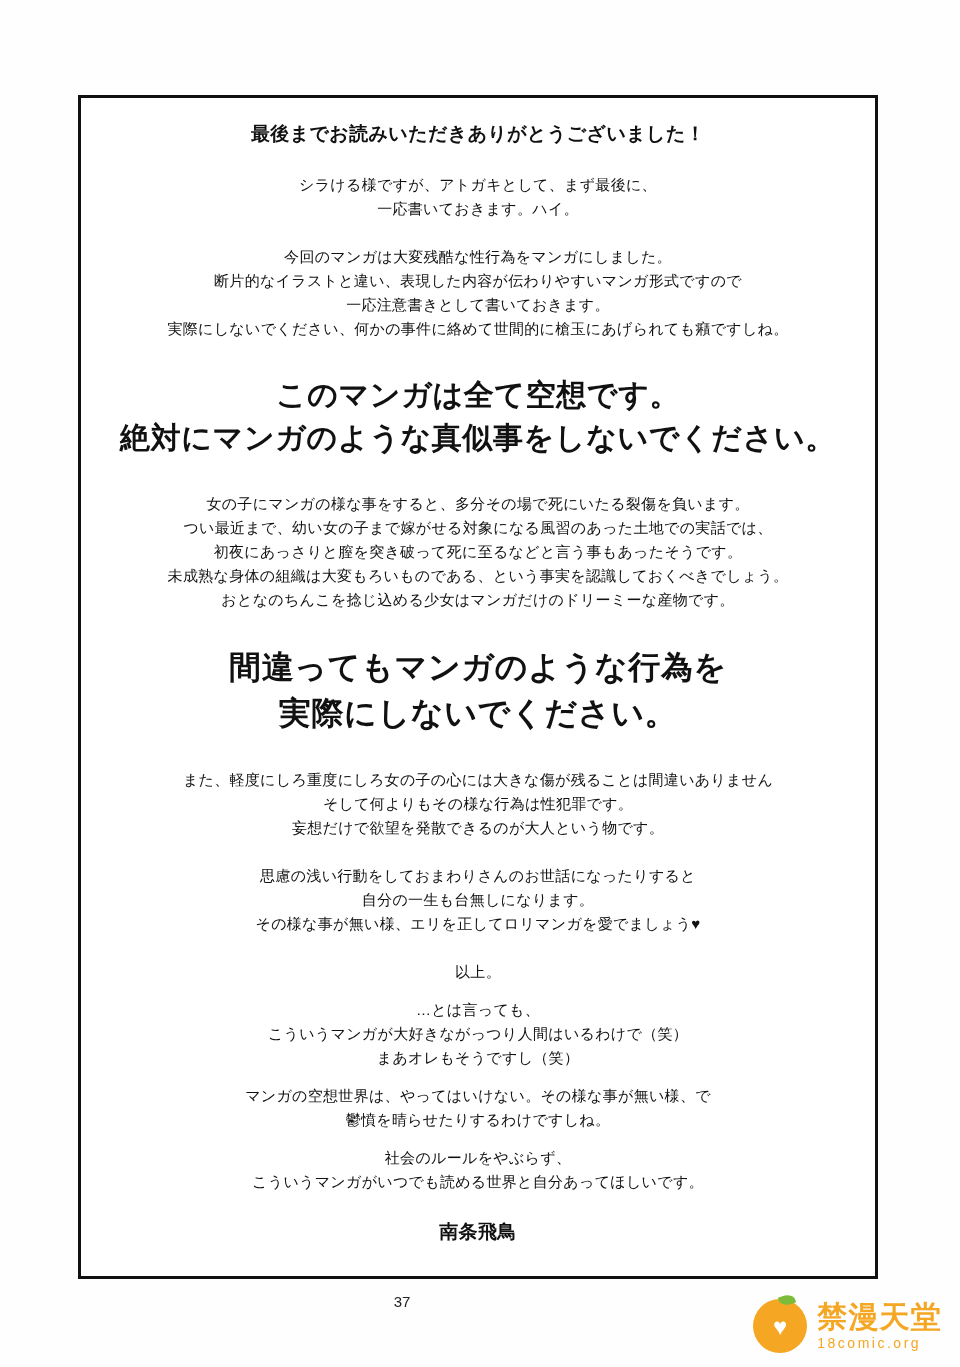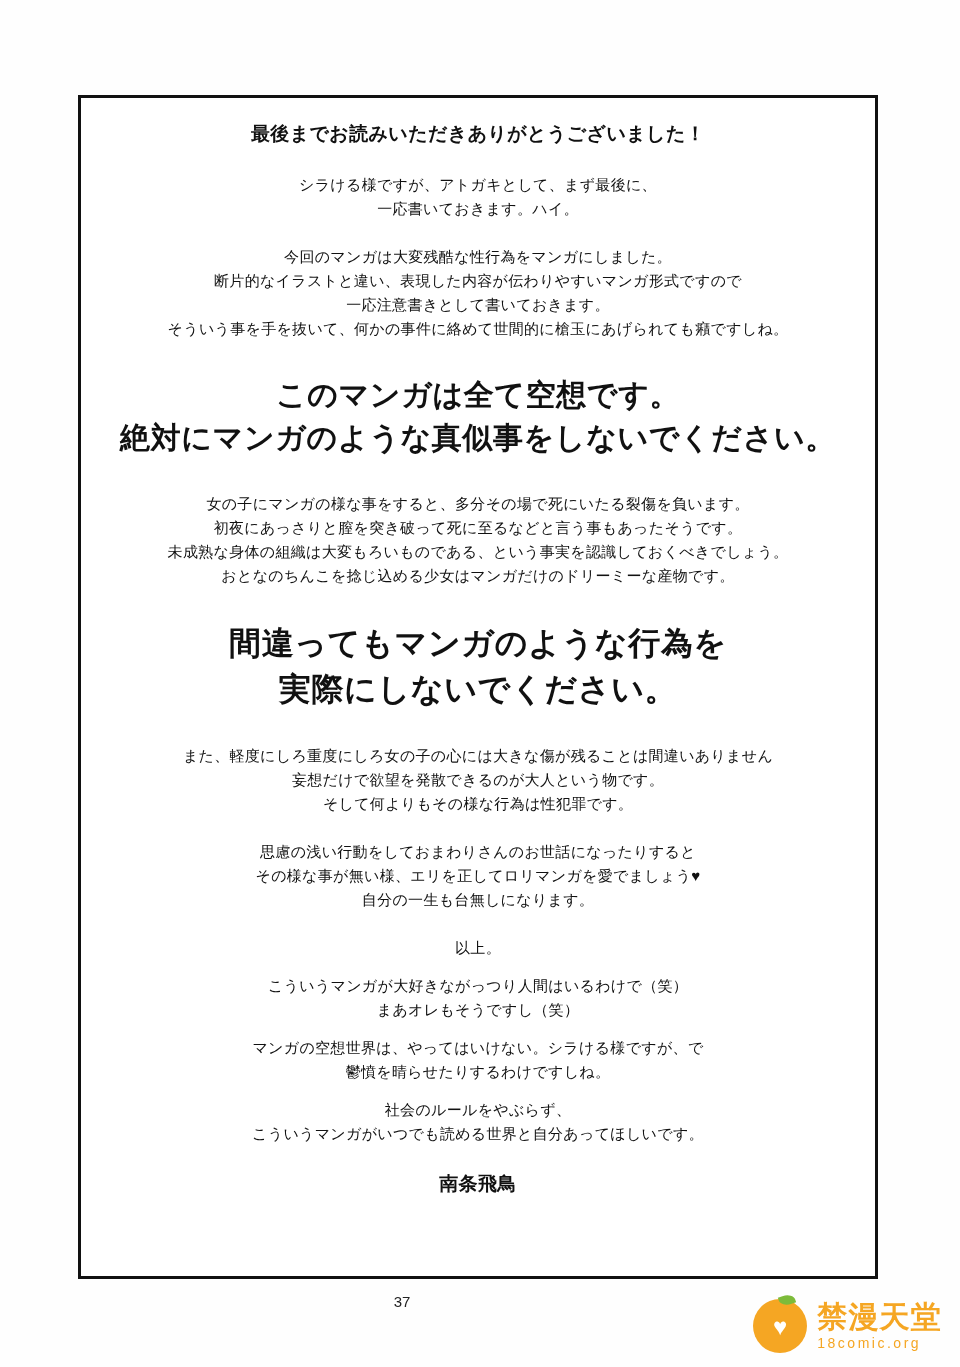--- a/index.html
+++ b/index.html
@@ -150,79 +150,81 @@
         <span class="line">シラける様ですが、アトガキとして、まず最後に、</span>
         <span class="line">一応書いておきます。ハイ。</span>
       </div>
 
       <div class="gap-md"></div>
 
       <div class="block t-body">
         <span class="line">今回のマンガは大変残酷な性行為をマンガにしました。</span>
         <span class="line">断片的なイラストと違い、表現した内容が伝わりやすいマンガ形式ですので</span>
         <span class="line">一応注意書きとして書いておきます。</span>
-        <span class="line">そういう事を手を抜いて、何かの事件に絡めて世間的に槍玉にあげられても癪ですしね。</span>
+        <span class="line">実際にしないでください、何かの事件に絡めて世間的に槍玉にあげられても癪ですしね。</span>
       </div>
 
       <div class="gap-lg"></div>
 
       <div class="block t-big">
         <span class="line">このマンガは全て空想です。</span>
         <span class="line">絶対にマンガのような真似事をしないでください。</span>
       </div>
 
       <div class="gap-lg"></div>
 
       <div class="block t-body">
         <span class="line">女の子にマンガの様な事をすると、多分その場で死にいたる裂傷を負います。</span>
+        <span class="line">つい最近まで、幼い女の子まで嫁がせる対象になる風習のあった土地での実話では、</span>
         <span class="line">初夜にあっさりと膣を突き破って死に至るなどと言う事もあったそうです。</span>
         <span class="line">未成熟な身体の組織は大変もろいものである、という事実を認識しておくべきでしょう。</span>
         <span class="line">おとなのちんこを捻じ込める少女はマンガだけのドリーミーな産物です。</span>
       </div>
 
       <div class="gap-lg"></div>
 
       <div class="block t-big2">
         <span class="line">間違ってもマンガのような行為を</span>
         <span class="line">実際にしないでください。</span>
       </div>
 
       <div class="gap-lg"></div>
 
       <div class="block t-body">
         <span class="line">また、軽度にしろ重度にしろ女の子の心には大きな傷が残ることは間違いありません</span>
+        <span class="line">そして何よりもその様な行為は性犯罪です。</span>
         <span class="line">妄想だけで欲望を発散できるのが大人という物です。</span>
-        <span class="line">そして何よりもその様な行為は性犯罪です。</span>
       </div>
 
       <div class="gap-md"></div>
 
       <div class="block t-body">
         <span class="line">思慮の浅い行動をしておまわりさんのお世話になったりすると</span>
+        <span class="line">自分の一生も台無しになります。</span>
         <span class="line">その様な事が無い様、エリを正してロリマンガを愛でましょう♥</span>
-        <span class="line">自分の一生も台無しになります。</span>
       </div>
 
       <div class="gap-md"></div>
 
       <div class="block t-body">
         <span class="line">以上。</span>
       </div>
 
       <div class="gap-sm"></div>
 
       <div class="block t-body">
+        <span class="line">…とは言っても、</span>
         <span class="line">こういうマンガが大好きながっつり人間はいるわけで（笑）</span>
         <span class="line">まあオレもそうですし（笑）</span>
       </div>
 
       <div class="gap-sm"></div>
 
       <div class="block t-body">
-        <span class="line">マンガの空想世界は、やってはいけない。シラける様ですが、で</span>
+        <span class="line">マンガの空想世界は、やってはいけない。その様な事が無い様、で</span>
         <span class="line">鬱憤を晴らせたりするわけですしね。</span>
       </div>
 
       <div class="gap-sm"></div>
 
       <div class="block t-body">
         <span class="line">社会のルールをやぶらず、</span>
         <span class="line">こういうマンガがいつでも読める世界と自分あってほしいです。</span>
       </div>
 

